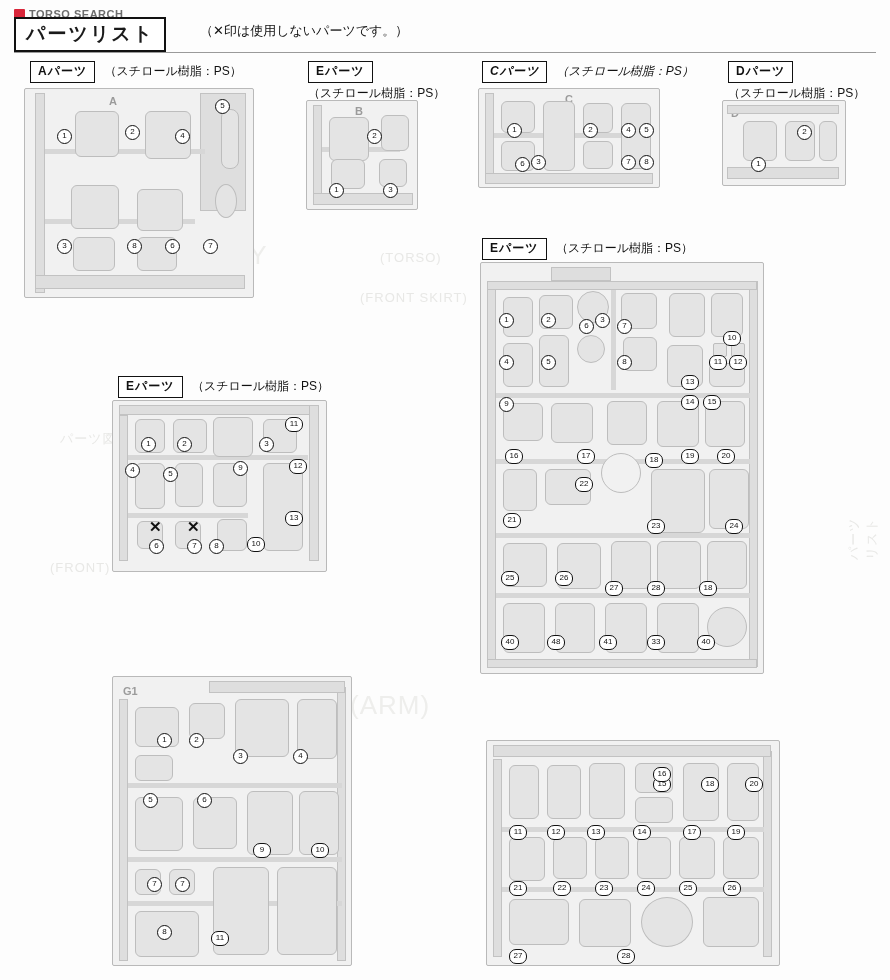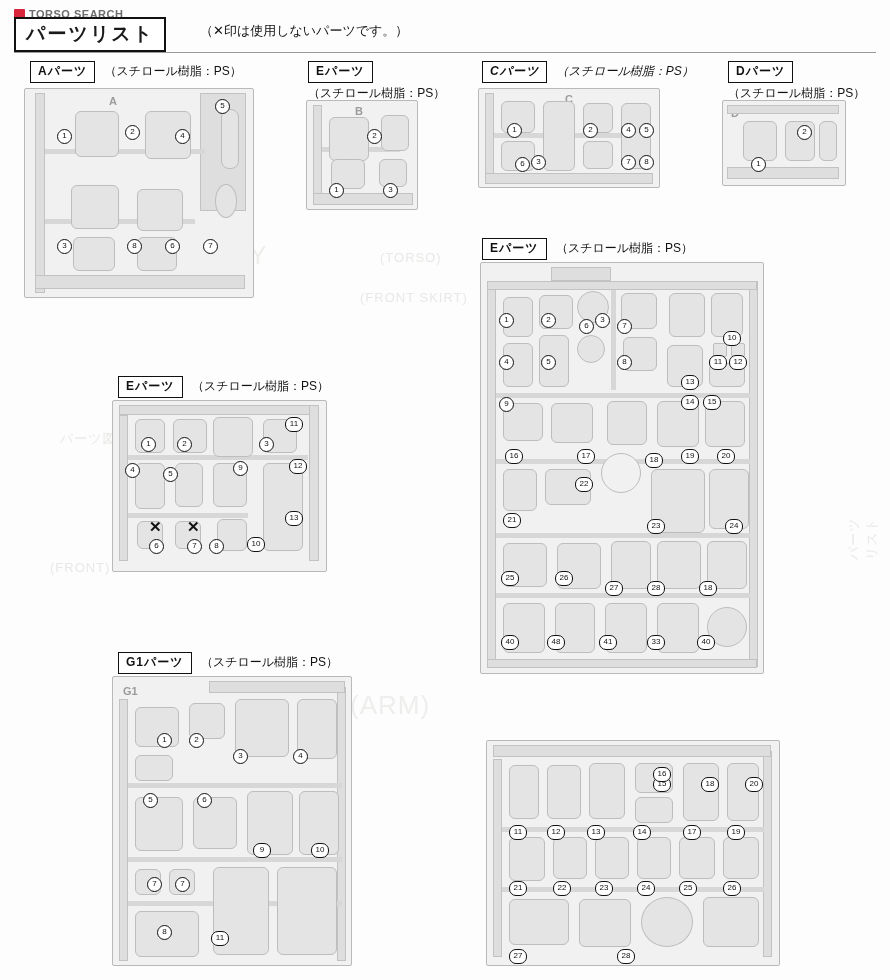--- a/index.html
+++ b/index.html
@@ -330,24 +330,20 @@
     <div class="num wide" style="left:166px;top:318px;">28</div>
     <div class="num wide" style="left:218px;top:318px;">18</div>
     <div class="num wide" style="left:20px;top:372px;">40</div>
     <div class="num wide" style="left:66px;top:372px;">48</div>
     <div class="num wide" style="left:118px;top:372px;">41</div>
     <div class="num wide" style="left:166px;top:372px;">33</div>
     <div class="num wide" style="left:216px;top:372px;">40</div>
     <div class="num wide" style="left:248px;top:372px;margin-top:46px;">35</div>
   </div>
 
-  <div class="grp-label" style="left:118px;top:652px;">
-    <span class="tag">G1パーツ</span>
-    <span class="mat">（スチロール樹脂：PS）</span>
-  </div>
 
   <div class="sprue" style="left:112px;top:676px;width:240px;height:290px;">
     <div class="letter" style="left:10px;top:8px;">G1</div>
     <div class="runner" style="left:6px;top:22px;width:9px;height:262px;"></div>
     <div class="runner" style="left:224px;top:10px;width:9px;height:274px;"></div>
     <div class="runner" style="left:96px;top:4px;width:136px;height:12px;"></div>
     <div class="bar" style="left:15px;top:106px;width:214px;height:5px;"></div>
     <div class="bar" style="left:15px;top:180px;width:214px;height:5px;"></div>
     <div class="bar" style="left:15px;top:224px;width:214px;height:5px;"></div>
     <div class="part soft" style="left:22px;top:30px;width:44px;height:40px;"></div>

